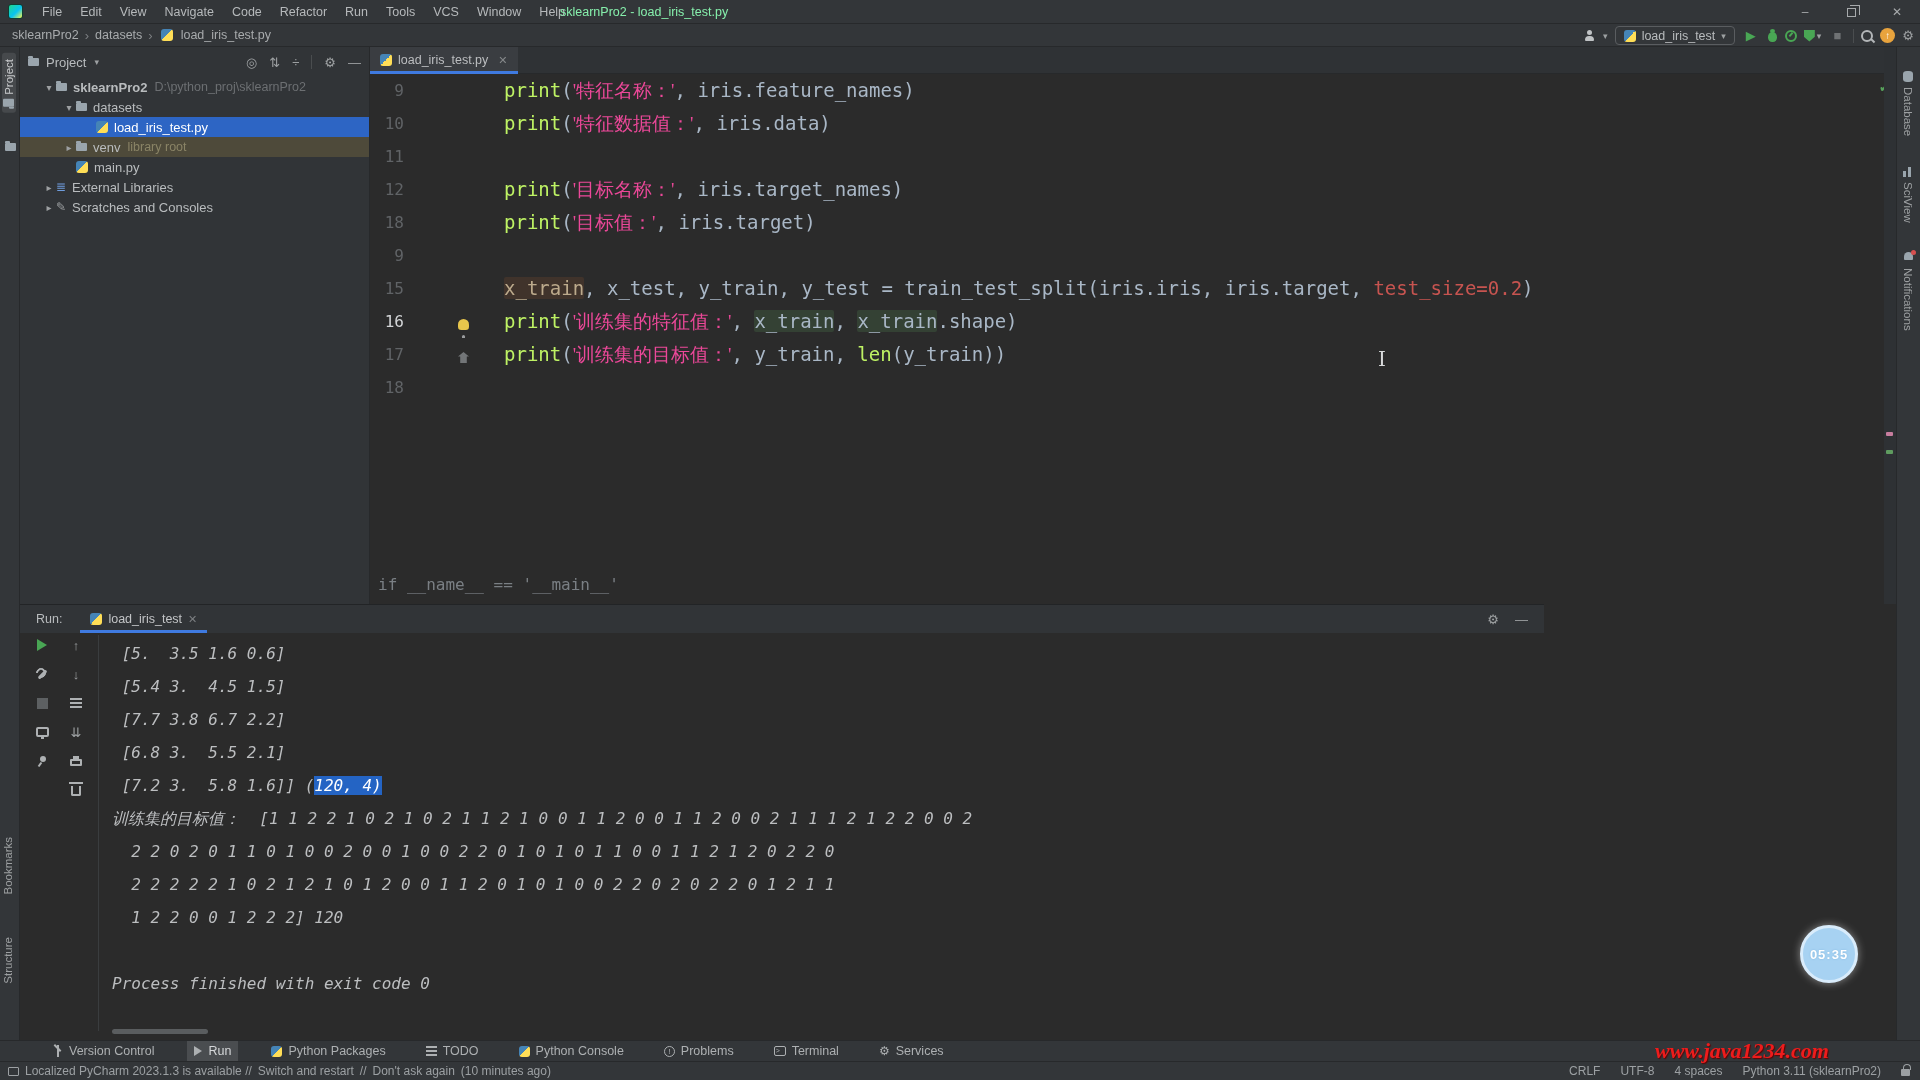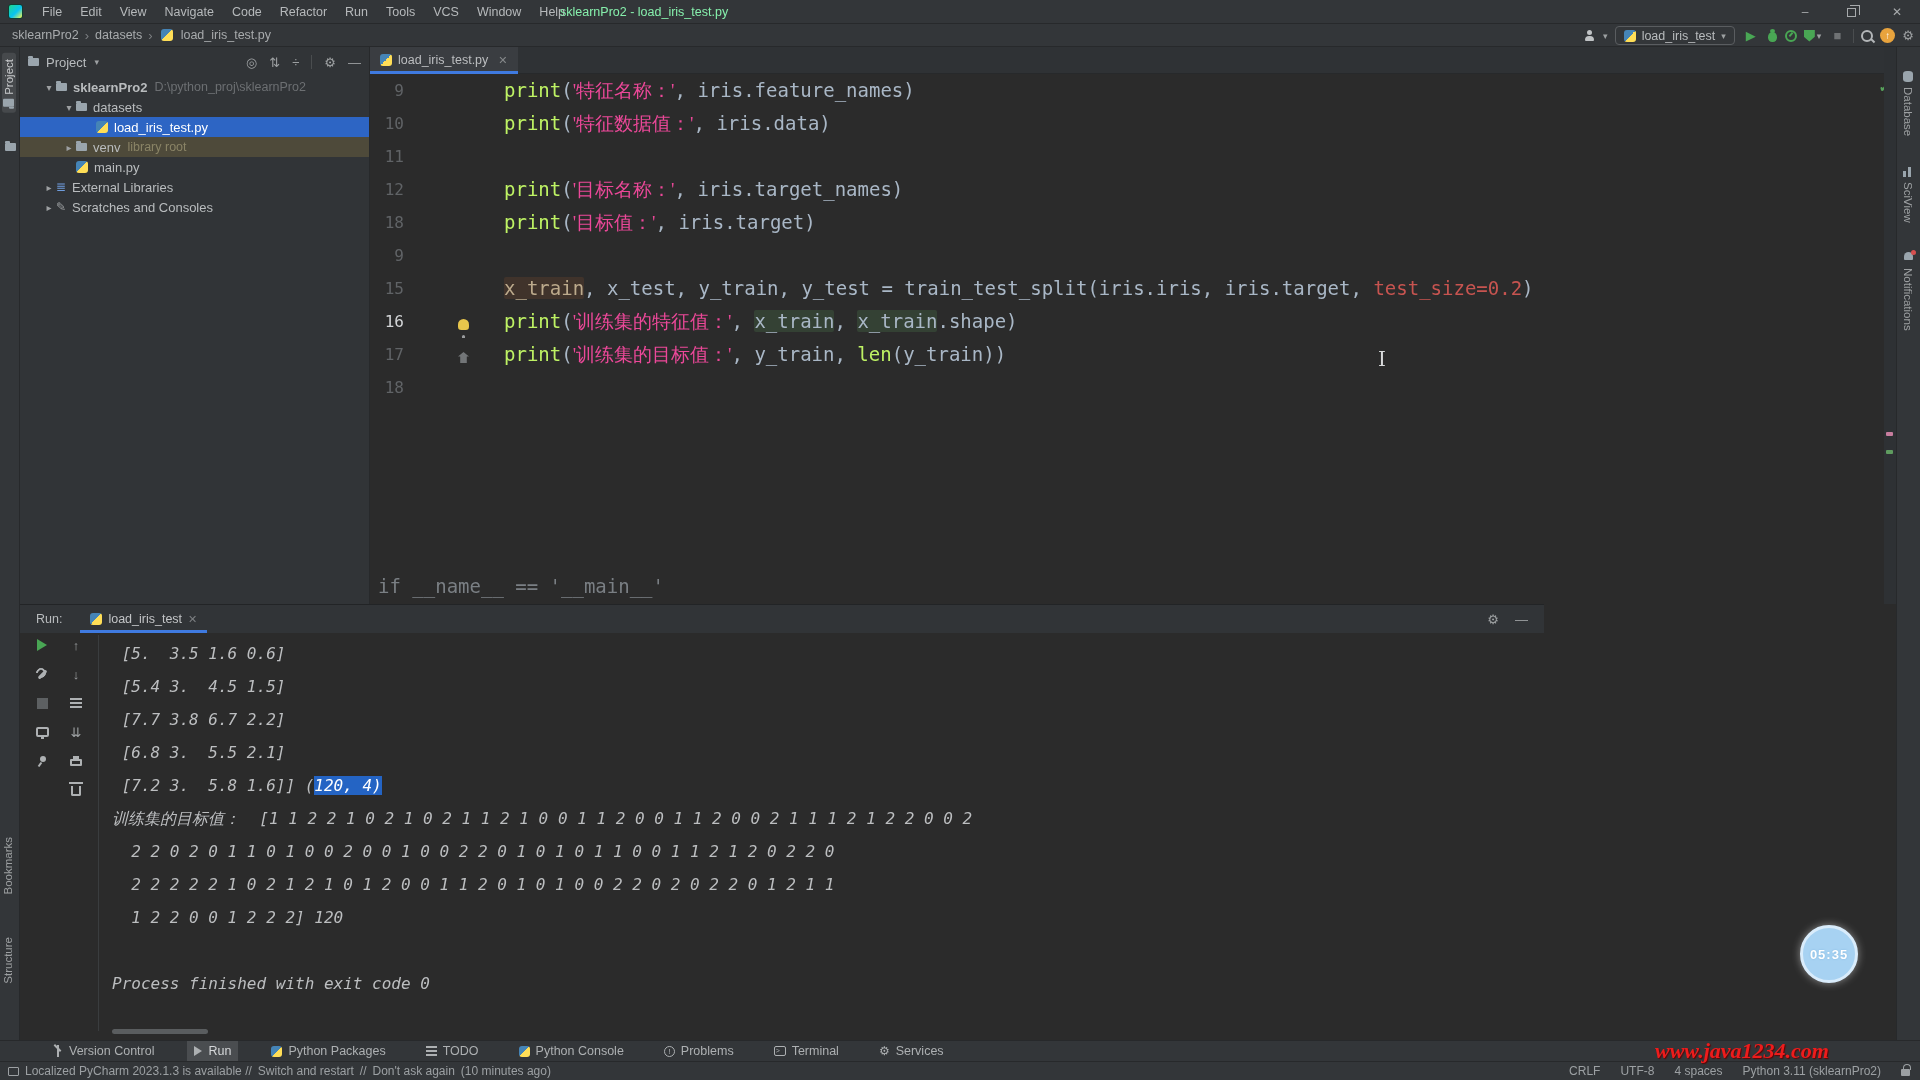--- a/index.html
+++ b/index.html
@@ -107,21 +107,21 @@
   .arrow-mark { width:11px; height:11px; background:#85888b; display:inline-block;
     clip-path:polygon(50% 0,100% 40%,80% 40%,80% 100%,20% 100%,20% 40%,0 40%); opacity:.8; }
   .codeline { position:absolute; left:134px; top:0; line-height:33px; white-space:pre; color:#a9b7c6; }
   .seg-k { color:#bef264; }
   .seg-s { color:#ec4899;font-family:Liberation Serif, serif; }
   .seg-a { color:#c75450; }
   .seg-d { color:#a9b7c6; }
   .seg-hw { background:#40332b; color:#bcaa8c; border-radius:2px; }
   .seg-hr { background:#344134; color:#a9b7c6; border-radius:2px; }
   #bottom-codeline { position:absolute; left:8px; top:528px; font-family:"DejaVu Sans Mono", monospace;
-    font-size:19px; color:#7a7f84; white-space:pre; }
+    font-size:16px; color:#7a7f84; white-space:pre; }
   #ibeam { position:absolute; left:1008px; top:300px; color:#d8dadb;
     font-family:"DejaVu Serif", serif; font-size:20px; }
   #insp-ok { position:absolute; right:6px; top:33px; color:#57a35c; font-size:13px; }
   
   .stripe-mark { position:absolute; width:7px; height:4px; border-radius:1px; }
   
   #rightbar { position:absolute; right:0; top:47px; width:24px; height:993px; background:#333639;
     border-left:1px solid #27292b; }
   .rtab { writing-mode:vertical-rl; color:#9da0a2; font-size:11.5px; position:absolute; left:5px;
     display:flex; align-items:center; gap:5px; }

